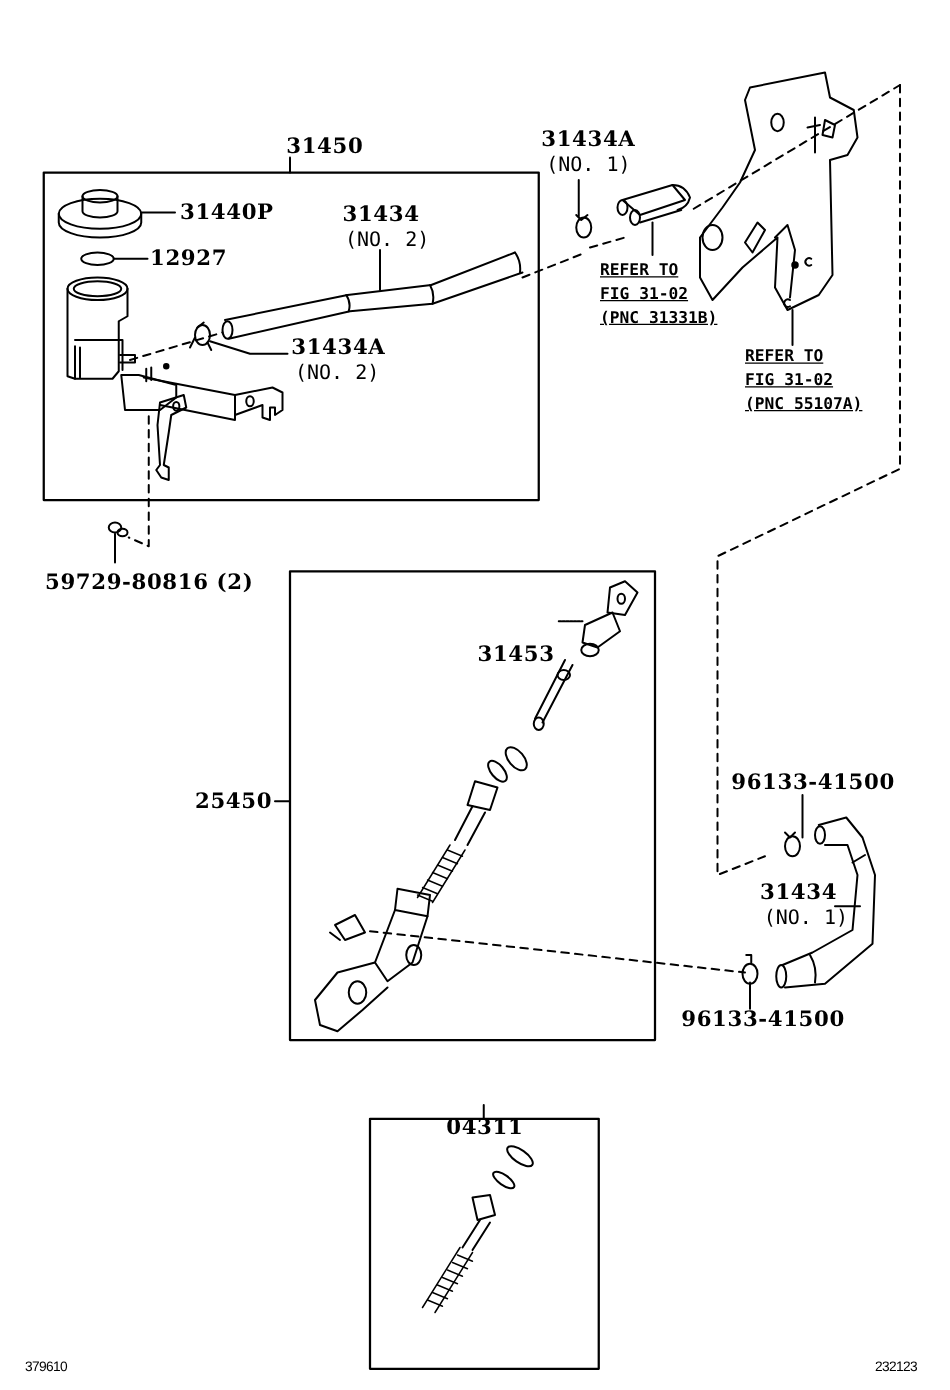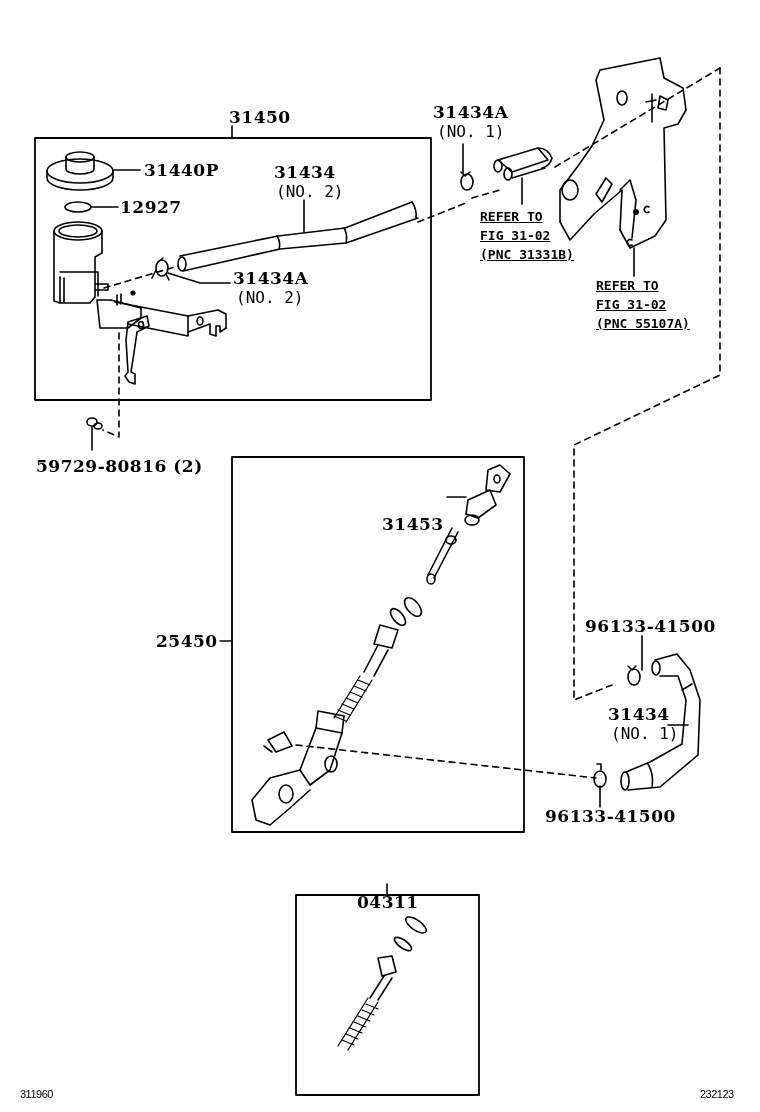--- a/index.html
+++ b/index.html
@@ -191,14 +191,14 @@
 (PNC 55107A)</div>
 <div class="lbl" style="left:36px; top:458px;">59729-80816 (2)</div>
 <div class="lbl" style="left:156px; top:633px;">25450</div>
 <div class="lbl" style="left:382px; top:516px;">31453</div>
 <div class="lbl" style="left:585px; top:618px;">96133-41500</div>
 <div class="lbl" style="left:608px; top:706px;">31434</div>
 <div class="sub" style="left:611px; top:726px;">(NO. 1)</div>
 <div class="lbl" style="left:545px; top:808px;">96133-41500</div>
 <div class="lbl" style="left:357px; top:867px;margin-top:27px;">04311</div>
 
-<div class="foot" style="left:20px; top:1089px;">311960</div>
+<div class="foot" style="left:20px; top:1089px;">379610</div>
 <div class="foot" style="left:700px; top:1089px;">232123</div>
 
 </body></html>

